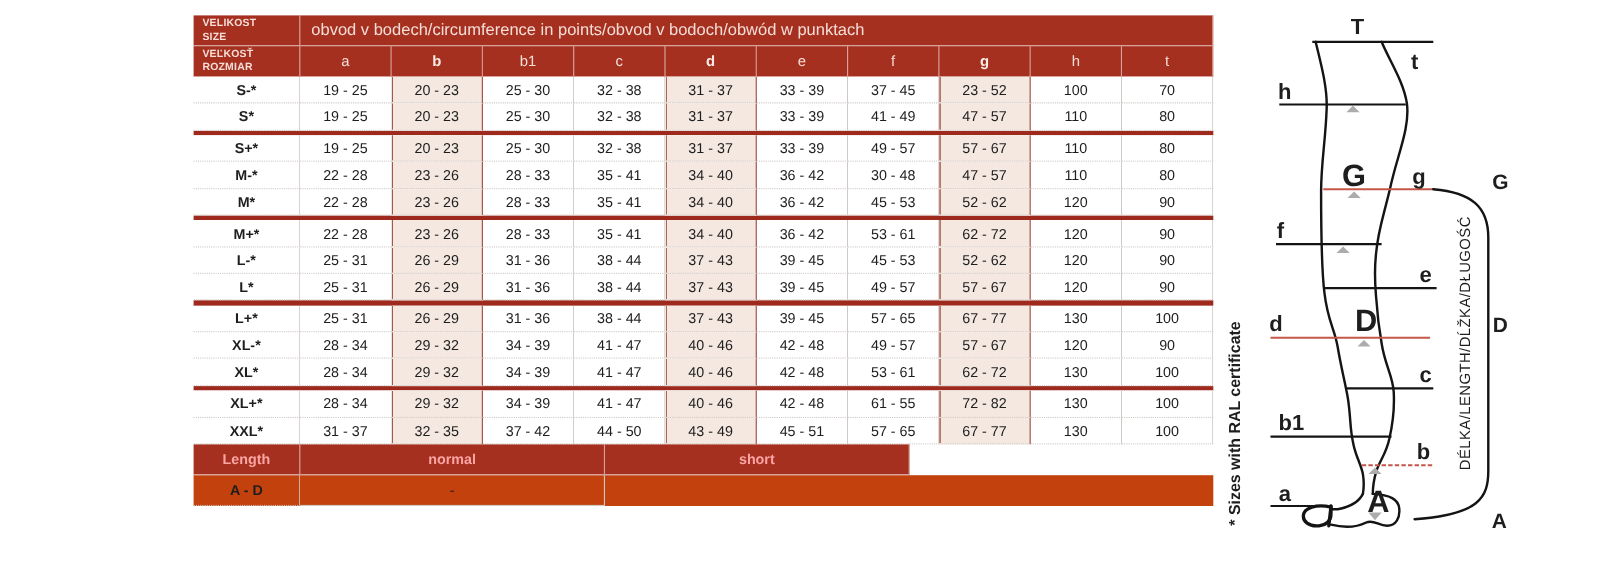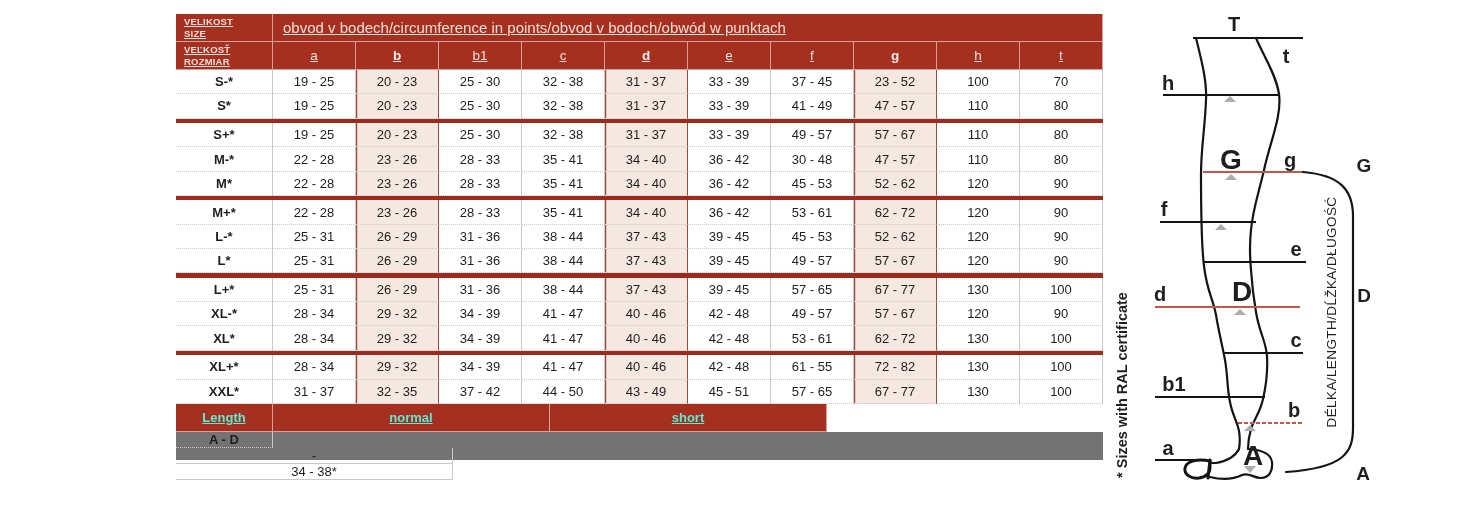--- a/index.html
+++ b/index.html
@@ -9,39 +9,39 @@
     --header-text:#F5DED8;
   }
   html,body{margin:0;padding:0;}
   body{width:1467px;height:526px;background:#fff;font-family:"Liberation Sans",sans-serif;color:var(--ink);}
   .canvas{position:relative;width:1467px;height:526px;overflow:hidden;background:#fff;}
 
   
   .tbl{position:absolute;left:176px;top:14px;width:927px;font-size:13px;}
   .hrow{display:flex;}
   .hcell{background:var(--header-red);color:var(--header-text);box-sizing:border-box;
-         border-right:1px solid rgba(255,255,255,.55);border-bottom:1px solid rgba(255,255,255,.55);text-decoration:underline;}
+         border-right:1px solid rgba(255,255,255,.55);border-bottom:1px solid rgba(255,255,255,.55);}
   .corner{width:97px;height:28px;font-size:9.5px;font-weight:bold;line-height:1.28;
           padding:2px 0 0 8px;letter-spacing:.2px;}
   .spanhead{flex:1;height:28px;display:flex;align-items:center;padding-left:10px;font-size:15px;}
   .hrow2 .corner{height:28px;}
   .letter{width:83px;height:28px;display:flex;align-items:center;justify-content:center;font-size:13.5px;}
   .letter.hlh{font-weight:bold;color:#F9EAE5;}
   .drow{display:flex;height:24.3px;background:#fff;}
   .rowlabel{width:97px;box-sizing:border-box;display:flex;align-items:center;justify-content:center;
             font-weight:bold;border-right:1px solid var(--grid-gray);border-bottom:1px dotted var(--grid-gray);}
   .cell{width:83px;box-sizing:border-box;display:flex;align-items:center;justify-content:center;
         border-right:1px solid var(--grid-gray);border-bottom:1px dotted var(--grid-gray);}
   .cell.hl{background:var(--highlight-bg);
            border-right:1px solid var(--hl-border);box-shadow:inset 1.2px 0 0 var(--hl-border);}
   .sep{height:4.5px;background:var(--separator-red);}
   .hrow3{display:flex;}
-  .hrow3 .hcell{height:28px;display:flex;align-items:center;justify-content:center;font-weight:bold;font-size:13px;color:#5eead4;}
+  .hrow3 .hcell{height:28px;display:flex;align-items:center;justify-content:center;font-weight:bold;font-size:13px;color:#fca5a5;}
   .lh0{width:97px;} .lh1{width:277px;} .lh2{width:277px;} .lh3{width:276px;}
-  .lrow{display:flex;height:28.5px;background:#737373;flex-direction:column;}
+  .lrow{display:flex;height:28.5px;background:#c2410c;}
   .lrow .rowlabel{height:auto;}
   .lcell{box-sizing:border-box;display:flex;align-items:center;justify-content:center;
          border-right:1px solid var(--grid-gray);border-bottom:1px solid var(--grid-gray);}
 
   
   .leg-svg{position:absolute;left:1100px;top:0;width:367px;height:526px;}
   .leg-svg text{font-family:"Liberation Sans",sans-serif;fill:var(--ink);}
   .outline{fill:none;stroke:#141414;stroke-width:2.2;stroke-linecap:round;}
   .thick{stroke-width:3;}
   .mline{stroke:#141414;stroke-width:2;}
@@ -260,21 +260,20 @@
       </div>
     <div class="hrow hrow3" id="lenhead">
         <div class="hcell lh0">Length</div>
         <div class="hcell lh2">normal</div>
         <div class="hcell lh1">short</div>
       </div>
     <div id="lenbody">
         <div class="lrow">
           <div class="rowlabel lh0">A - D</div>
           <div class="lcell lh1">-</div>
-          <div class="lcell lh2">34 - 38*</div>
         </div>
       </div>
   </div>
 
   <svg class="leg-svg" viewBox="0 0 367 526">
 
     <path class="outline" d="M 96,38 C 102,62 107,82 106,100 C 105,128 101,148 101,174 C 101,210 101,242 104,266 C 107,292 113,298 116,315 C 119,333 122,344 125,360 C 128,377 127,389 130,402 C 132,414 137,421 139,431 C 140,437 140,443 139,449"></path>
     <path class="outline" d="M 156,38 C 163,55 176,74 179,94 C 182,116 170,142 164,170 C 158,196 153,208 151,230 C 149,248 150,258 151,270 C 152,285 153,295 156,312 C 159,332 166,341 167,356 C 168,373 166,386 163,399 C 160,413 154,419 151,429 C 149,436 148,443 148,449"></path>
     <path class="outline" d="M 139,449 C 135,457 127,461 116,463 L 110,463"></path>
     <path class="outline" d="M 110,477 C 122,480 134,479 142,475 C 149,472 153,478 161,478 C 169,478 173,471 172,462 C 171,454 164,450 148,449"></path>

